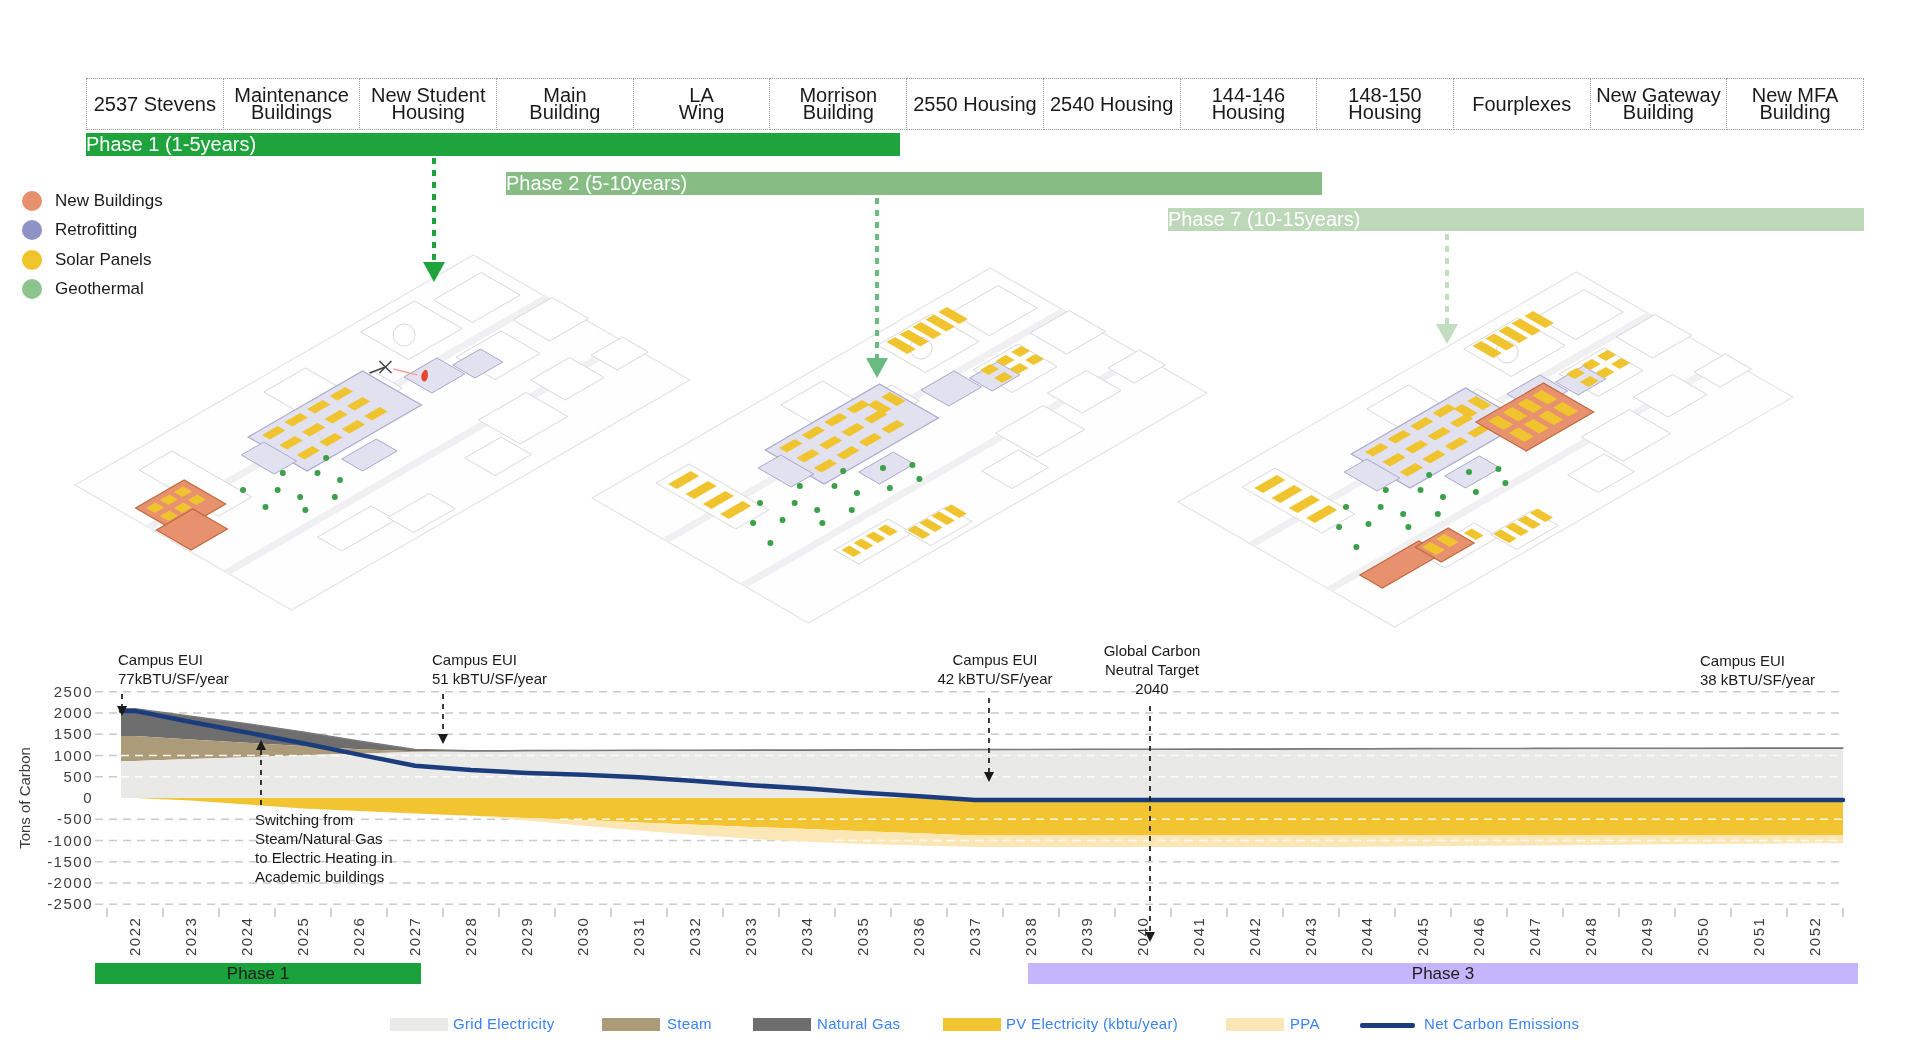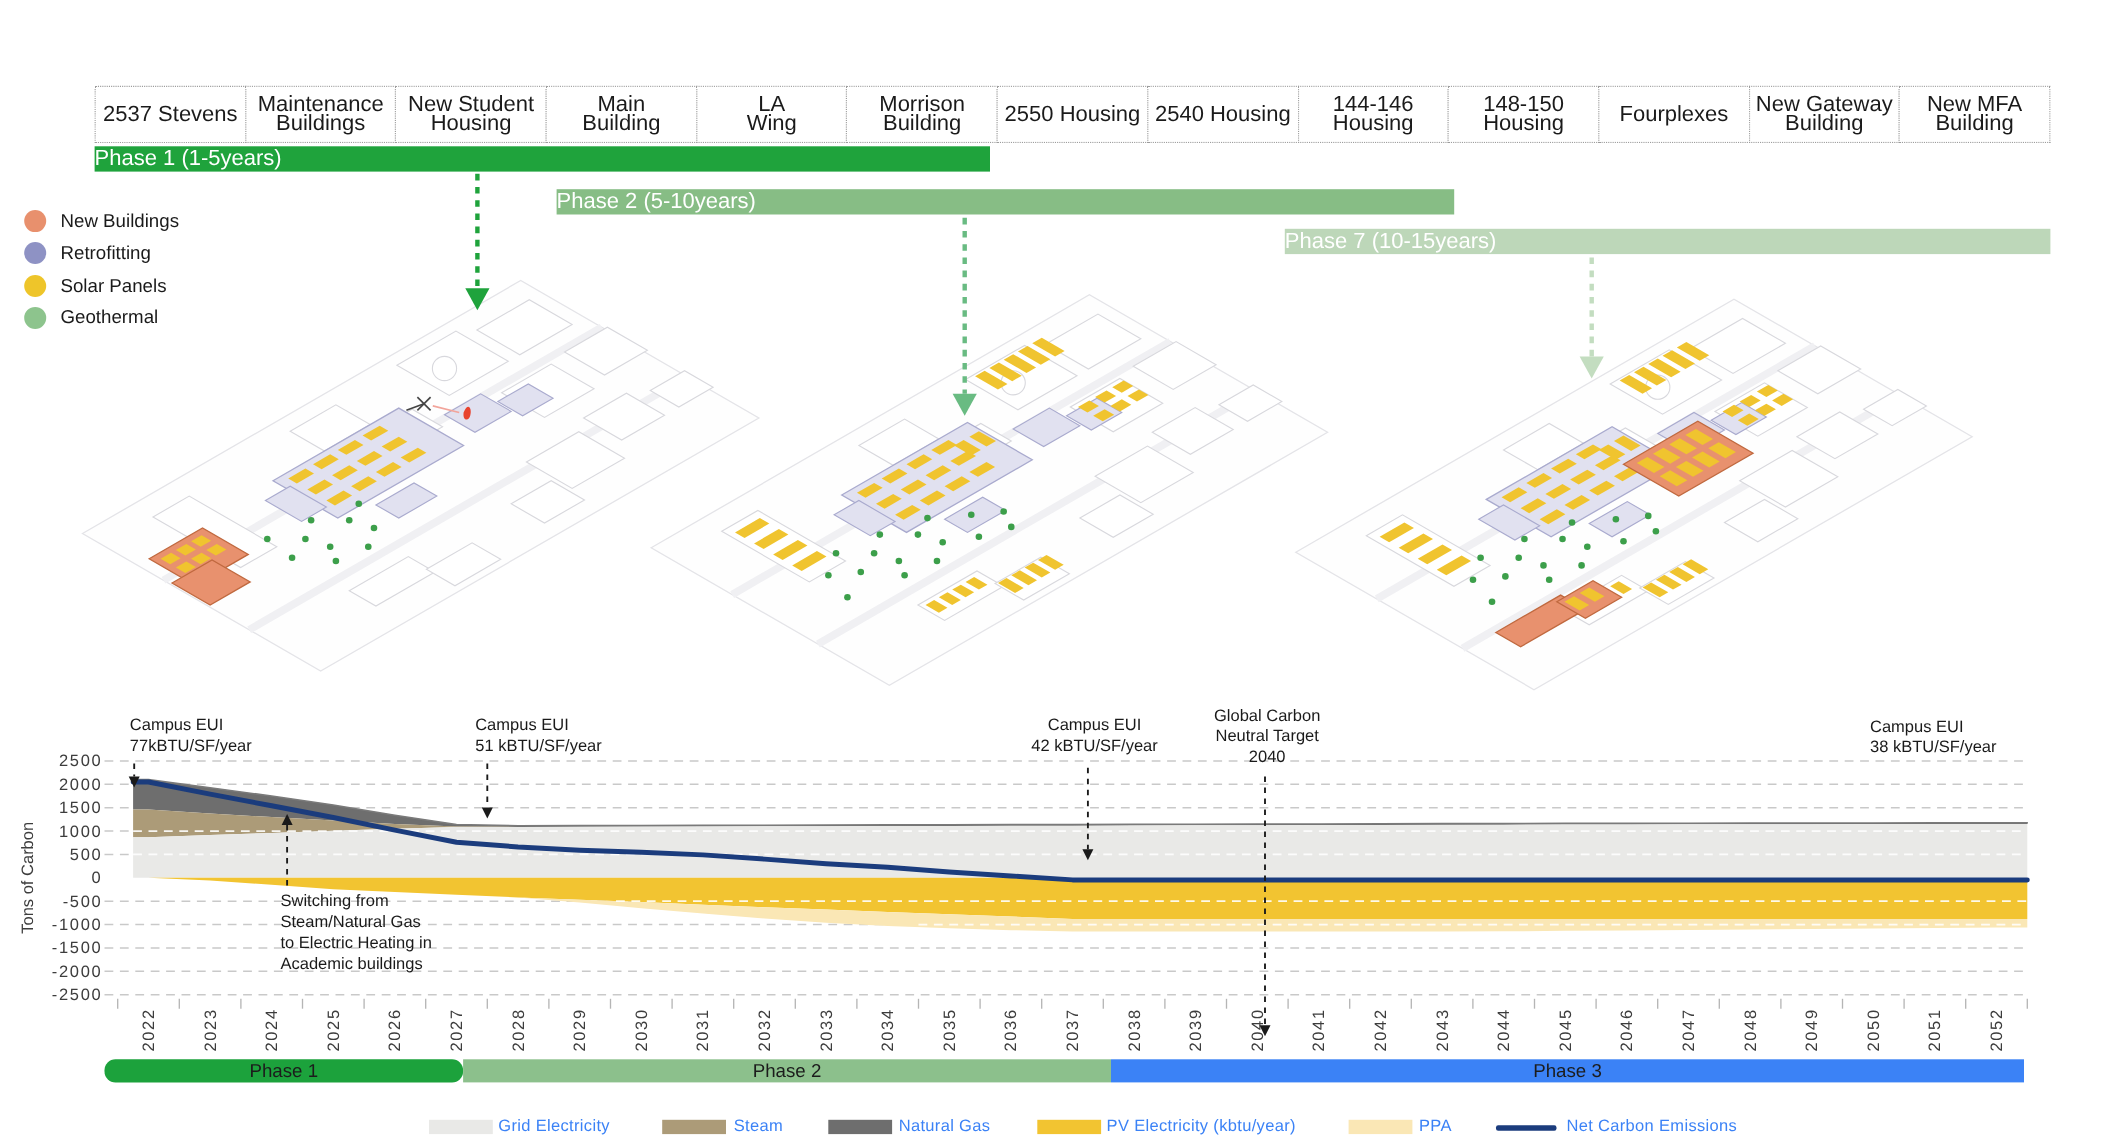--- a/index.html
+++ b/index.html
@@ -27,21 +27,21 @@
   .ann{position:absolute;font-size:15px;line-height:19px;white-space:pre-line;}
   #ann-eui77{left:118px;top:650px;}
   #ann-eui51{left:432px;top:650px;}
   #ann-eui42{left:920px;top:650px;width:150px;text-align:center;}
   #ann-neutral{left:1086px;top:641px;width:132px;text-align:center;}
   #ann-eui38{left:1700px;top:651px;}
   #ann-switching{left:255px;top:810px;}
   
   .pbot{position:absolute;top:963px;height:21px;display:flex;align-items:center;justify-content:center;
         font-size:17px;color:#1c1c1c;}
-  #pbot1{left:95px;width:326px;border-radius:10px;}
+  #pbot1{left:95px;width:326px;}
   #pbot2{left:421px;width:589px;}
   #pbot3{left:1010px;width:830px;}
   
   #chart-legend{position:absolute;left:0;top:1012px;width:1920px;height:30px;}
   .clswatch{position:absolute;top:6px;width:58px;height:13px;}
   .clline{position:absolute;top:11px;width:55px;height:5px;border-radius:2px;}
   .cllabel{position:absolute;top:3px;font-size:15px;color:#3b82f6;letter-spacing:.3px;}
 </style>
 </head>
 <body>
@@ -455,24 +455,21 @@
 <div class="ann" id="ann-eui38">Campus EUI
 38 kBTU/SF/year</div>
 <div class="ann" id="ann-switching">Switching from
 Steam/Natural Gas
 to Electric Heating in
 Academic buildings</div>
 
 <div class="pbot" id="pbot1" style="background: rgb(28, 162, 60);">
   <span>Phase 1</span>
 </div>
-<div class="pbot" id="pbot2" style="background: rgb(140, 192, 140);">
-  <span>Phase 2</span>
-</div>
-<div class="pbot" id="pbot3" style="background: #3b82f6;">
+<div class="pbot" id="pbot3" style="background: #c4b5fd; margin-left: 18px;">
   <span>Phase 3</span>
 </div>
 
 <div id="chart-legend">
       <span class="clswatch" style="background: rgb(233, 233, 231); left: 390px;"></span>
       <span class="cllabel" style="left: 453px;">Grid Electricity</span>
       <span class="clswatch" style="background: rgb(172, 155, 120); left: 602px;"></span>
       <span class="cllabel" style="left: 667px;">Steam</span>
       <span class="clswatch" style="background: rgb(110, 110, 110); left: 753px;"></span>
       <span class="cllabel" style="left: 817px;">Natural Gas</span>

